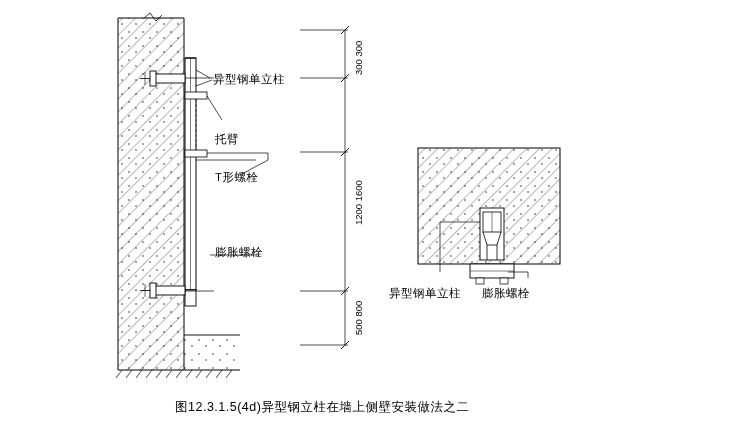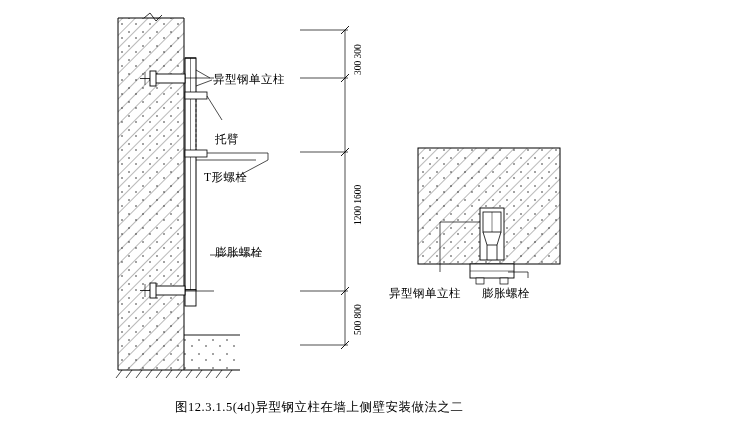--- a/index.html
+++ b/index.html
@@ -12,21 +12,20 @@
     height: 448px;
     position: relative;
     font-family: "Liberation Sans", sans-serif;
     overflow: hidden;
   }
   #root {
     position: absolute;
     left: 0; top: 0;
     width: 749px;
     height: 336px;
-    font-family: Liberation Serif, serif;
   }
   svg.drawing {
     position: absolute;
     left: 0; top: 0;
     width: 749px;
     height: 448px;
   }
   .lbl {
     position: absolute;
     font-size: 11.5px;
@@ -180,21 +179,21 @@
         <path d="M 480 222 L 440 222 L 440 272"></path>
         <path d="M 508 272 L 528 272 L 528 278"></path>
       </g>
     </g>
   </svg>
 
   <div class="lbl" style="left:213px; top:72px;">异型钢单立柱</div>
 
   <div class="lbl" style="left:215px; top:120px;margin-top:12px;">托臂</div>
 
-  <div class="lbl" style="left:204px; top:170px;">T形螺栓</div>
+  <div class="lbl" style="left:215px; top:170px;">T形螺栓</div>
 
   <div class="lbl" style="left:215px; top:245px;">膨胀螺栓</div>
 
   <div class="dim-v" style="left:353px; top:75px;">300 300</div>
 
   <div class="dim-v" style="left:353px; top:225px;">1200 1600</div>
 
   <div class="dim-v" style="left:353px; top:335px;">500 800</div>
 
   <div class="lbl" style="left:389px; top:286px;">异型钢单立柱</div>

